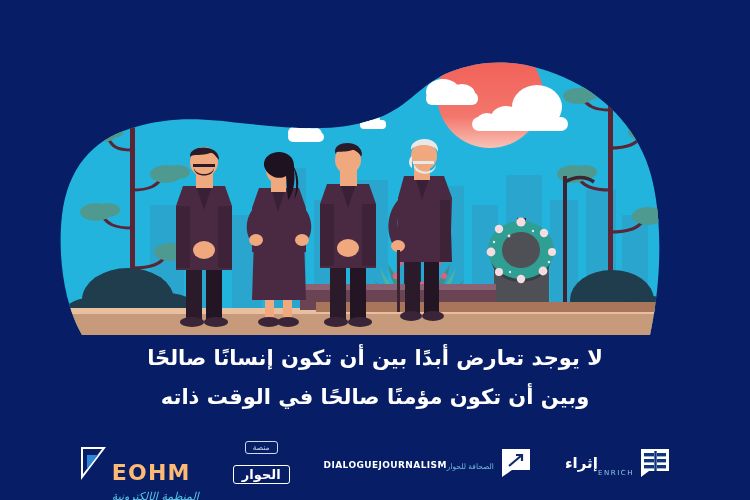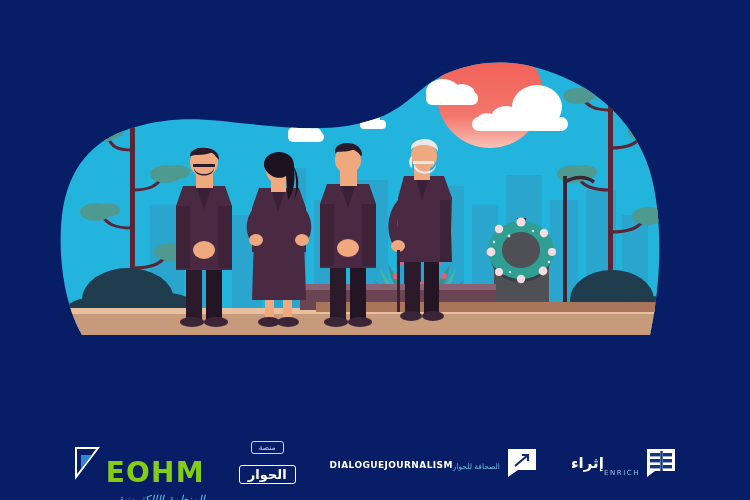--- a/index.html
+++ b/index.html
@@ -60,21 +60,21 @@
     display:flex;
     align-items:center;
     gap:6px;
     height:44px;
   }
 
   
   .logo-eohm .mark{width:26px;height:34px;flex:0 0 auto;}
   .logo-eohm .txt{display:flex;flex-direction:column;justify-content:center;line-height:1;}
   .logo-eohm .t1{
-    color:#84cc16;font-size:28px;font-weight:bold;letter-spacing:1.2px;margin-top:44px;
+    color:#fdba74;font-size:22px;font-weight:bold;letter-spacing:1.2px;margin-top:44px;
   }
   .logo-eohm .t2{
     color:#57c7e8;font-size:11px;letter-spacing:.6px;margin-top:7px;direction:rtl;font-style:italic;
   }
   .logo-eohm .t3{
     color:#3f86c4;font-size:5px;letter-spacing:.4px;margin-top:1.5px;direction:rtl;
   }
 
   
   .logo-hiwar{flex-direction:column;gap:11px;align-items:center;}
@@ -366,20 +366,24 @@
           <ellipse cx="424" cy="156" rx="13" ry="14" fill="#f0a97f"></ellipse>
           <path d="M411,150 C409,136 440,134 438,152 C436,144 416,142 411,150 Z" fill="#e8e8e8"></path>
           <path d="M414,164 C412,176 436,178 436,164 C434,174 418,174 414,164 Z" fill="#e8e8e8"></path>
           <path d="M412,156 C408,158 408,166 412,168 Z" fill="#e8e8e8"></path>
           <rect x="413" y="161" width="21" height="3" fill="#e8e8e8"></rect>
         </g>
       </g>
     </svg>
   </div>
 
+  <div class="quote">
+    <span class="ln">لا يوجد تعارض أبدًا بين أن تكون إنسانًا صالحًا</span>
+    <span class="ln">وبين أن تكون مؤمنًا صالحًا في الوقت ذاته</span>
+  </div>
 
   <div class="logobar">
 
     <div class="logo logo-eohm">
       <span class="mark">
         <svg viewBox="0 0 26 34" xmlns="http://www.w3.org/2000/svg">
           <path d="M2,2 L24,2 L2,31 Z" fill="none" stroke="#ffffff" stroke-width="2"></path>
           <path d="M7,9 L18,9 L7,23 Z" fill="#2f86d6"></path>
         </svg>
       </span>

